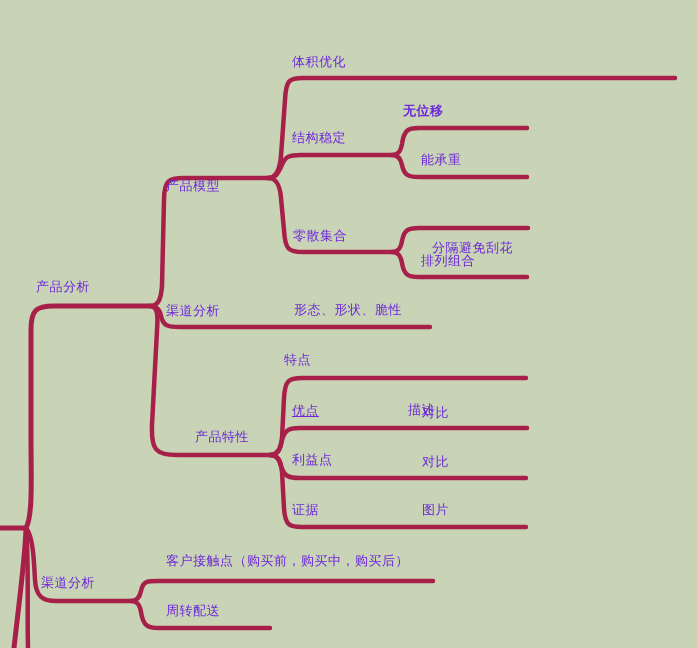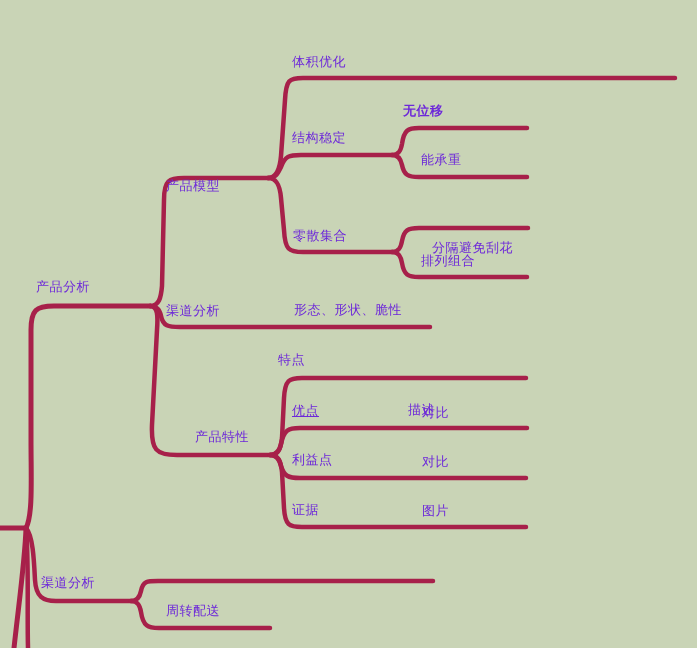--- a/index.html
+++ b/index.html
@@ -105,34 +105,35 @@
   <div class="label" style="left:432px; top:203px;margin-top:37px;">分隔避免刮花</div>
 
   <div class="label" style="left:421px; top:253px;">排列组合</div>
 
   <div class="label" style="left:166px; top:303px;">渠道分析</div>
 
   <div class="label" style="left:294px; top:302px;">形态、形状、脆性</div>
 
   <div class="label" style="left:167px; top:429px;margin-left:28px;">产品特性</div>
 
-  <div class="label" style="left:278px; top:352px;font-family:Liberation Serif, serif;">特点</div>
+  <div class="label" style="left:284px; top:352px;font-family:Liberation Serif, serif;">特点</div>
 
   <div class="label" style="left:408px; top:354px;margin-top:48px;">描述</div>
 
   <div class="label" style="left:292px; top:403px;text-decoration:underline;">优点</div>
 
   <div class="label" style="left:422px; top:405px;">对比</div>
 
   <div class="label" style="left:292px; top:452px;">利益点</div>
 
   <div class="label" style="left:422px; top:454px;">对比</div>
 
   <div class="label" style="left:292px; top:502px;">证据</div>
 
-  <div class="label" style="left:422px; top:503px;">图片</div>
+  <div class="label" style="left:422px; top:503px;font-family:Liberation Mono, monospace;">图片</div>
 
   <div class="label" style="left:41px;  top:575px;">渠道分析</div>
 
+  <div class="label" style="left:166px; top:553px;">客户接触点（购买前，购买中，购买后）</div>
 
   <div class="label" style="left:166px; top:603px;">周转配送</div>
 
 </div>
 
 </body></html>

